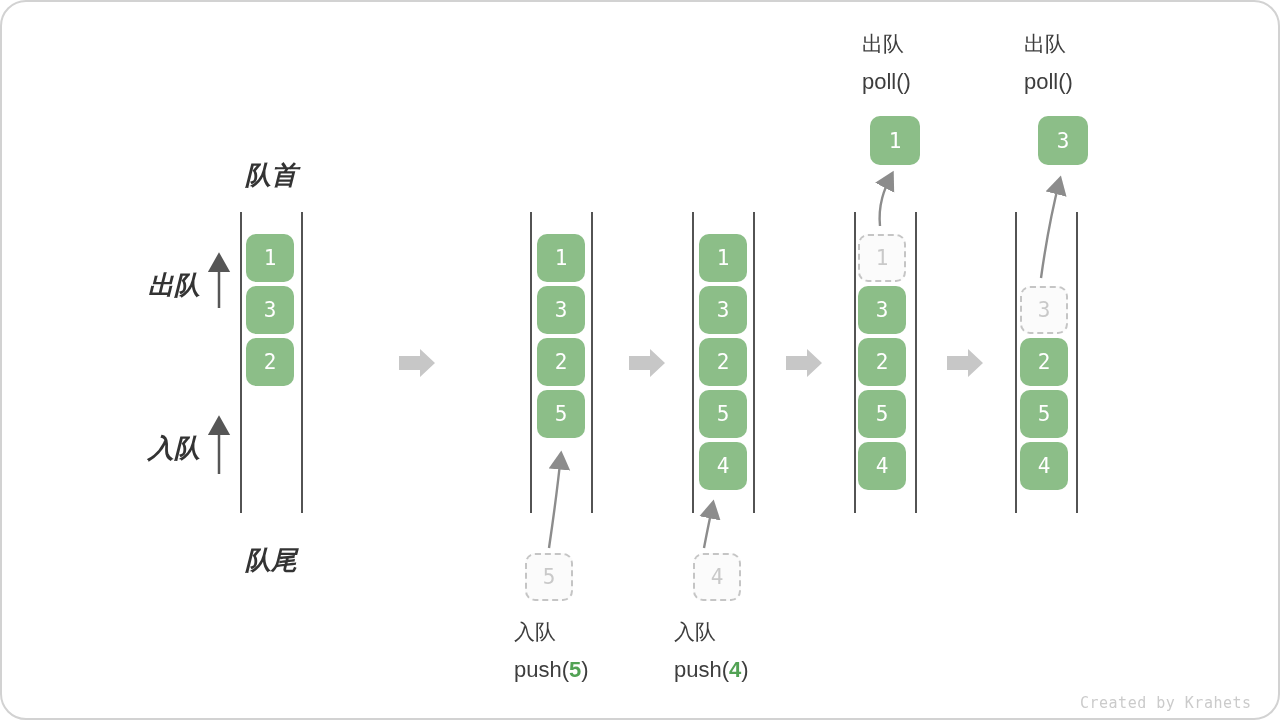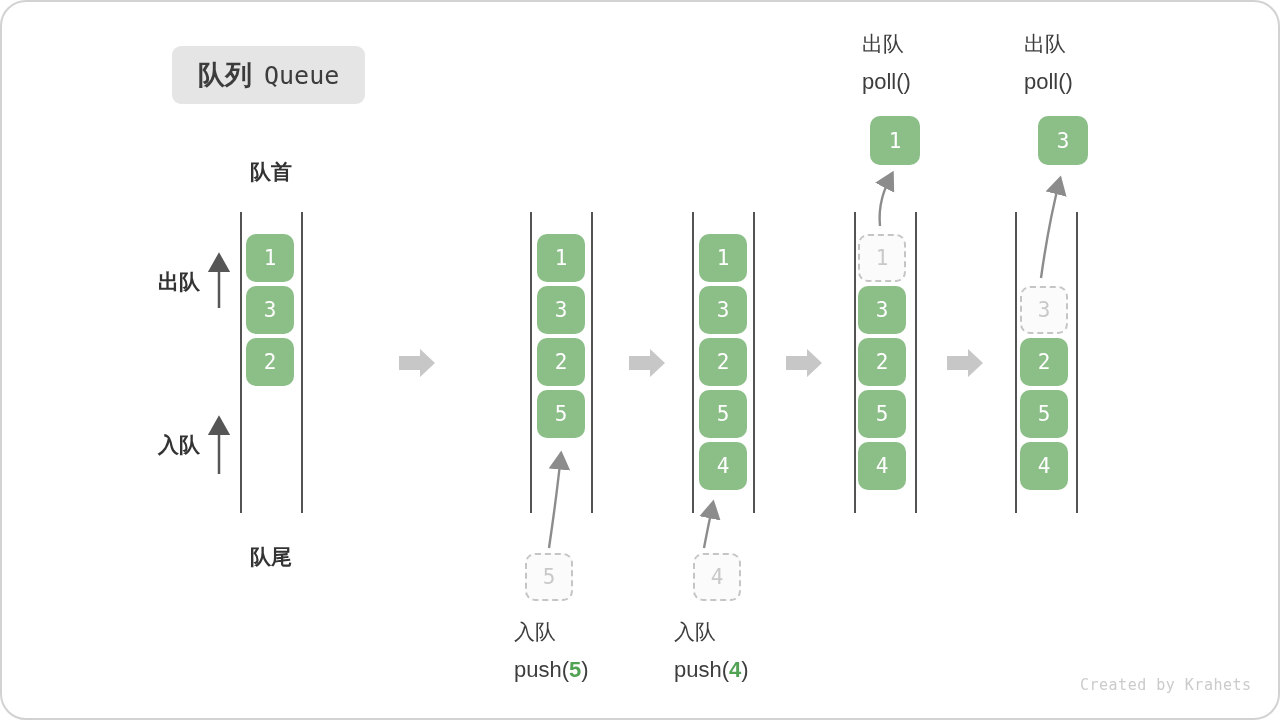--- a/index.html
+++ b/index.html
@@ -7,52 +7,48 @@
     position:relative;width:1280px;height:720px;box-sizing:border-box;
     background:#ffffff;border:2px solid #d2d2d2;border-radius:26px;
     font-family:"DejaVu Sans","Liberation Sans",sans-serif;overflow:hidden;
   }
   .badge{
     position:absolute;left:170px;top:44px;height:58px;padding:0 26px;
     background:#e5e5e5;border-radius:9px;display:flex;align-items:center;gap:12px;
   }
   .badge-zh{font-size:27px;font-weight:700;color:#3c3c3c;}
   .badge-en{font-size:25px;color:#3c3c3c;font-family:"DejaVu Sans Mono","Liberation Mono",monospace;}
-  .lab{position:absolute;font-size:21px;font-weight:700;color:#333333;white-space:nowrap;}
+  .lab{position:absolute;font-size:26px;font-weight:700;color:#333333;white-space:nowrap;font-style:italic;}
   .wall{position:absolute;width:2px;height:301px;top:210px;background:#535353;}
   .cell{
     position:absolute;width:48px;height:48px;border-radius:10px;background:#8cbe88;
     color:#ffffff;font-size:21px;font-weight:500;display:flex;align-items:center;justify-content:center;
     font-family:"DejaVu Sans Mono","Liberation Mono",monospace;
   }
   .popped{width:50px;height:49px;}
   .ghost{
     background:#fbfbfb;border:2px dashed #c5c5c5;color:#c9c9c9;
     width:46px;height:46px;box-sizing:content-box;width:44px;height:44px;
   }
   .op{position:absolute;white-space:nowrap;}
   .op-zh{font-size:21px;color:#3d3d3d;margin-bottom:11px;}
   .op-code{font-size:22px;color:#3d3d3d;font-family:Liberation Sans, sans-serif;}
   .op-code .green{color:#52a254;font-weight:700;}
   .step-arrow{position:absolute;}
   .overlay{position:absolute;left:0;top:0;pointer-events:none;}
   .watermark{
-    position:absolute;left:1078px;top:674px;font-size:15px;color:#cbcbcb;
+    position:absolute;left:1078px;top:692px;font-size:15px;color:#cbcbcb;
     font-family:"DejaVu Sans Mono","Liberation Mono",monospace;letter-spacing:0.5px;
   }
 </style>
 </head>
 <body>
 
 <div class="canvas">
 
-  <div class="badge">
-    <span class="badge-zh">队列</span>
-    <span class="badge-en">Queue</span>
-  </div>
 
   <div class="lab" style="left:238px;top:156px;width:62px;text-align:center;">队首</div>
   <div class="lab" style="left:238px;top:541px;width:62px;text-align:center;">队尾</div>
   <div class="lab" style="left:138px;top:266px;width:60px;text-align:right;">出队</div>
   <div class="lab" style="left:138px;top:429px;width:60px;text-align:right;">入队</div>
 
   <div class="wall" style="left:238px;"></div>
   <div class="wall" style="left:299px;"></div>
   <div class="wall" style="left:528px;"></div>
   <div class="wall" style="left:589px;"></div>

